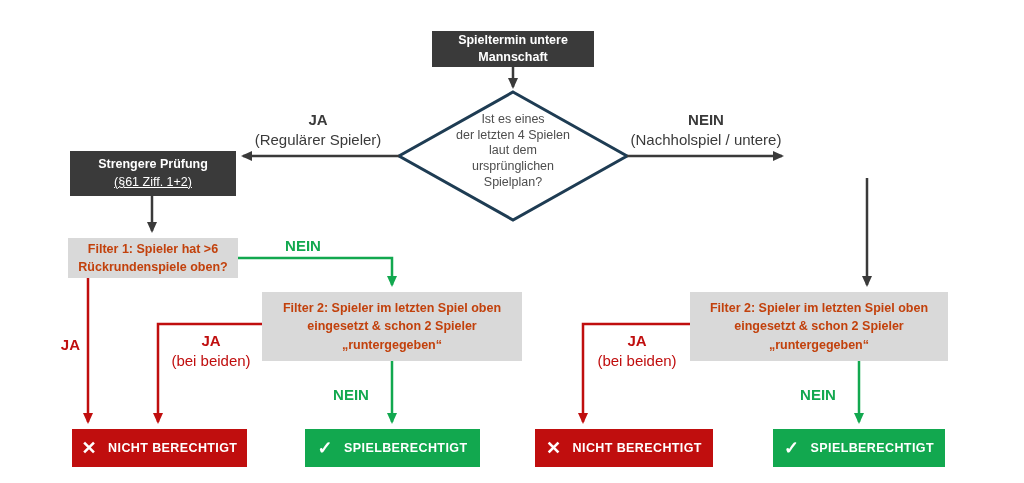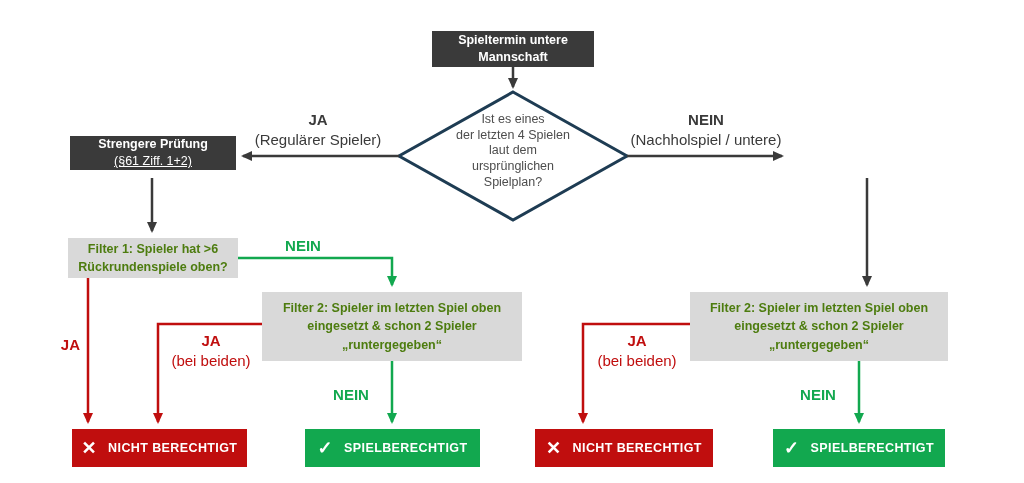--- a/index.html
+++ b/index.html
@@ -6,21 +6,21 @@
   .canvas { position:relative; width:1024px; height:483px; background:#ffffff; overflow:hidden; margin:0 auto; }
   svg.wires { position:absolute; left:0; top:0; width:1024px; height:483px; }
 
   .node { position:absolute; display:flex; flex-direction:column; align-items:center; justify-content:center;
           text-align:center; box-sizing:border-box; }
   .dark-box { background:#3a3a3a; color:#ffffff; font-size:12.5px; line-height:1.4; }
   .dark-box .title { font-weight:bold; }
   .dark-box .subtitle { font-weight:normal;text-decoration:underline; }
   .pre { white-space:pre-line; }
   .bold { font-weight:bold; }
-  .gray-box { background:#d9d9d9; color:#4d7c0f; font-weight:bold; font-size:12.5px; line-height:1.45; }
+  .gray-box { background:#d9d9d9; color:#c2410c; font-weight:bold; font-size:12.5px; line-height:1.45; }
   .result-box { flex-direction:row; gap:11px; color:#ffffff; font-weight:bold; font-size:12.5px; letter-spacing:0.4px; }
   .red-bg { background:#c00e0e; }
   .green-bg { background:#12a84f; }
   .res-icon { font-size:18px; font-weight:bold; line-height:1; }
 
   .diamond-text { position:absolute; left:423px; top:112px; width:180px; text-align:center;
                   font-weight:normal; font-size:12.5px; color:#4d4d4d; line-height:1.25; white-space:pre-line; }
 
   .edge-label { position:absolute; text-align:center; font-size:15px; line-height:1.32; }
   .edge-label .lbl { font-weight:bold; display:block; }
@@ -77,21 +77,21 @@
     <div class="pre bold">Spieltermin untere
 Mannschaft</div>
   </div>
 
   <div class="diamond-text">Ist es eines
 der letzten 4 Spielen
 laut dem
 ursprünglichen
 Spielplan?</div>
 
-  <div class="node dark-box" style="left:70px; top:136px; width:166px; height:34px;">
+  <div class="node dark-box" style="left:70px; top:151px; width:166px; height:45px;">
     <div class="title">Strengere Prüfung</div>
     <div class="subtitle">(§61 Ziff. 1+2)</div>
   </div>
 
 
   <div class="node gray-box" style="left:68px; top:238px; width:170px; height:40px;">
     <div class="pre">Filter 1: Spieler hat &gt;6
 Rückrundenspiele oben?</div>
   </div>
 

